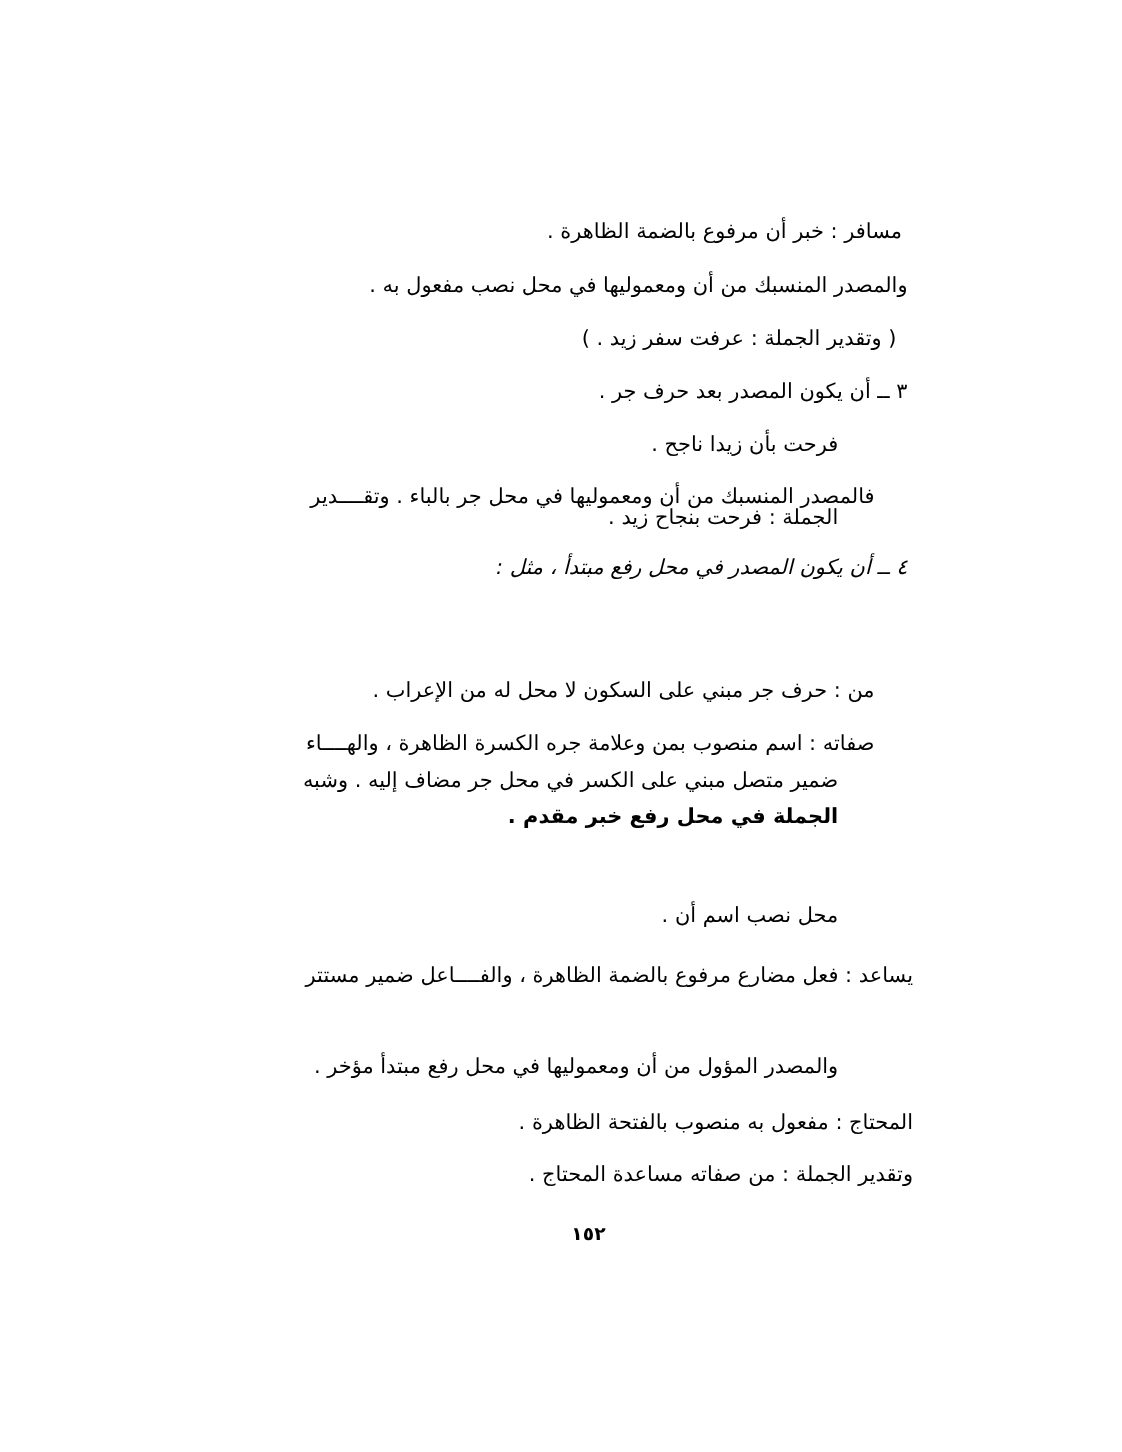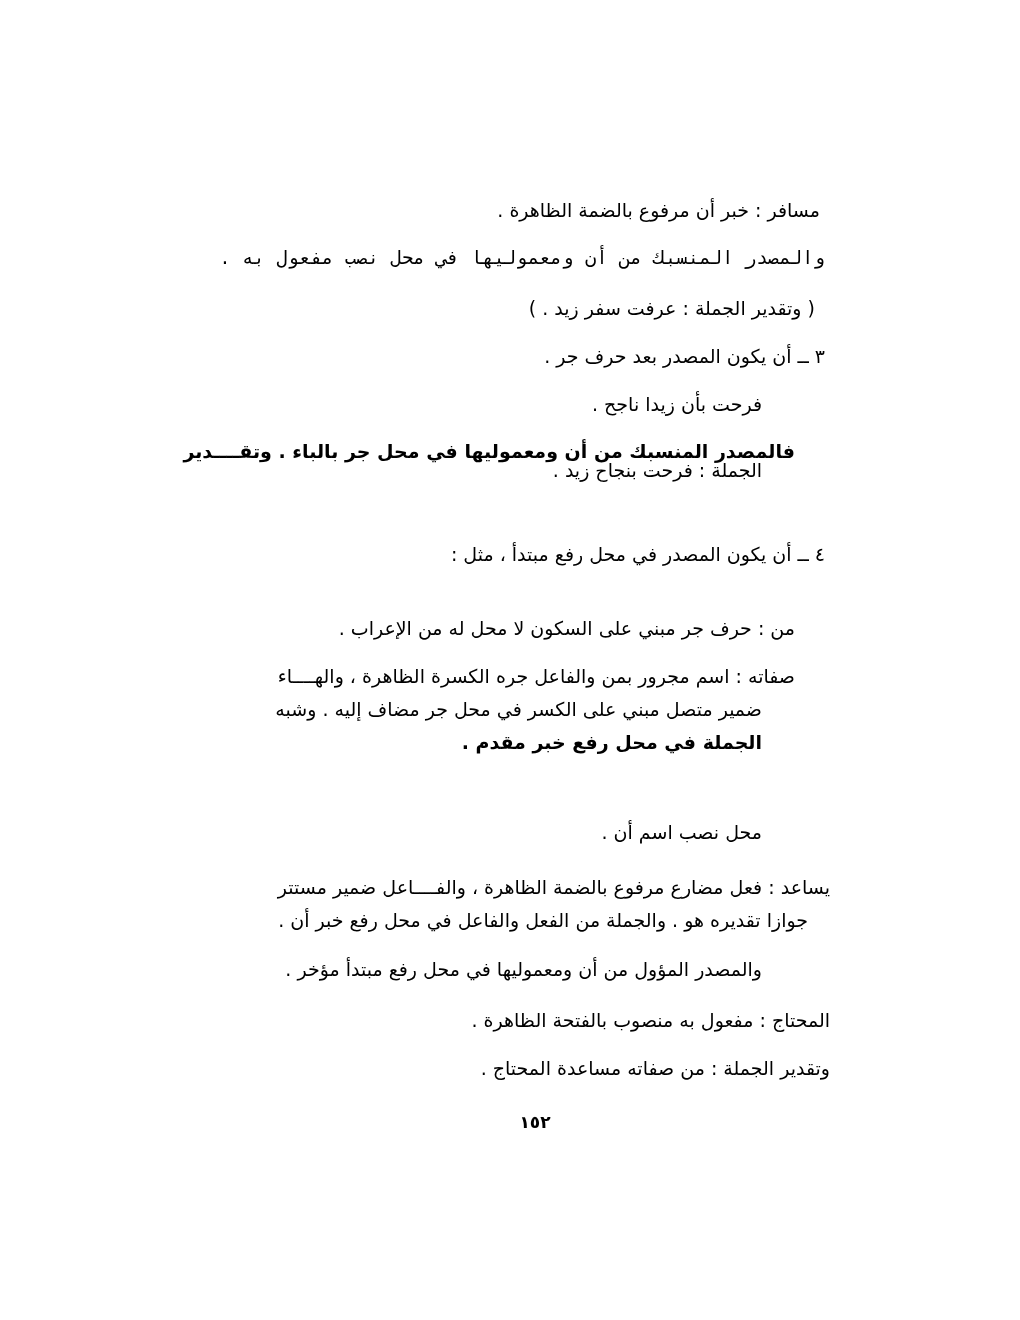--- a/index.html
+++ b/index.html
@@ -10,31 +10,30 @@
             font-size: 19px; line-height: 28px; }
     .bold { font-weight: bold; }
     .pnum { position: absolute; left: 0; width: 1070px; text-align: center; top: 1112px;
             font-size: 17px; font-weight: bold; direction: rtl; }
   </style>
 </head>
 <body>
 
 <div class="page">
   <div class="line" style="right:200px; top:196px;">مسافر : خبر أن مرفوع بالضمة الظاهرة .</div>
-  <div class="line" style="right:195px; top:245px;font-family:Liberation Mono, monospace;">والمصدر المنسبك من أن ومعموليها في محل نصب مفعول به .</div>
+  <div class="line" style="right:195px; top:245px;">والمصدر المنسبك من أن ومعموليها في محل نصب مفعول به .</div>
   <div class="line" style="right:205px; top:294px;">( وتقدير الجملة : عرفت سفر زيد . )</div>
   <div class="line" style="right:195px; top:342px;">٣ ــ أن يكون المصدر بعد حرف جر .</div>
   <div class="line" style="right:258px; top:390px;">فرحت بأن زيدا ناجح .</div>
-  <div class="line" style="right:225px; top:437px;font-weight:bold;">فالمصدر المنسبك من أن ومعموليها في محل جر بالباء . وتقــــدير</div>
+  <div class="line" style="right:225px; top:437px;">فالمصدر المنسبك من أن ومعموليها في محل جر بالباء . وتقــــدير</div>
   <div class="line" style="right:258px; top:456px;">الجملة : فرحت بنجاح زيد .</div>
-  <div class="line" style="right:195px; top:540px;">٤ ــ أن يكون المصدر في محل رفع مبتدأ ، مثل :</div>
+  <div class="line" style="right:195px; top:502px;font-style:italic;">٤ ــ أن يكون المصدر في محل رفع مبتدأ ، مثل :</div>
   <div class="line" style="right:225px; top:614px;">من : حرف جر مبني على السكون لا محل له من الإعراب .</div>
-  <div class="line" style="right:225px; top:662px;">صفاته : اسم مجرور بمن والفاعل جره الكسرة الظاهرة ، والهــــاء</div>
+  <div class="line" style="right:225px; top:662px;">صفاته : اسم منصوب بمن وعلامة جره الكسرة الظاهرة ، والهــــاء</div>
   <div class="line" style="right:258px; top:695px;margin-left:44px;">ضمير متصل مبني على الكسر في محل جر مضاف إليه . وشبه</div>
   <div class="line bold" style="right:258px; top:728px;">الجملة في محل رفع خبر مقدم .</div>
   <div class="line" style="right:258px; top:818px;">محل نصب اسم أن .</div>
   <div class="line" style="right:190px; top:873px;">يساعد : فعل مضارع مرفوع بالضمة الظاهرة ، والفــــاعل ضمير مستتر</div>
-  <div class="line" style="right:212px; top:906px;">جوازا تقديره هو . والجملة من الفعل والفاعل في محل رفع خبر أن .</div>
   <div class="line" style="right:258px; top:955px;">والمصدر المؤول من أن ومعموليها في محل رفع مبتدأ مؤخر .</div>
   <div class="line" style="right:190px; top:1054px;">وتقدير الجملة : من صفاته مساعدة المحتاج .</div>
   <div class="line" style="right:190px; top:1006px;">المحتاج : مفعول به منصوب بالفتحة الظاهرة .</div>
   <div class="pnum">١٥٢</div>
 </div>
 
 </body></html>

